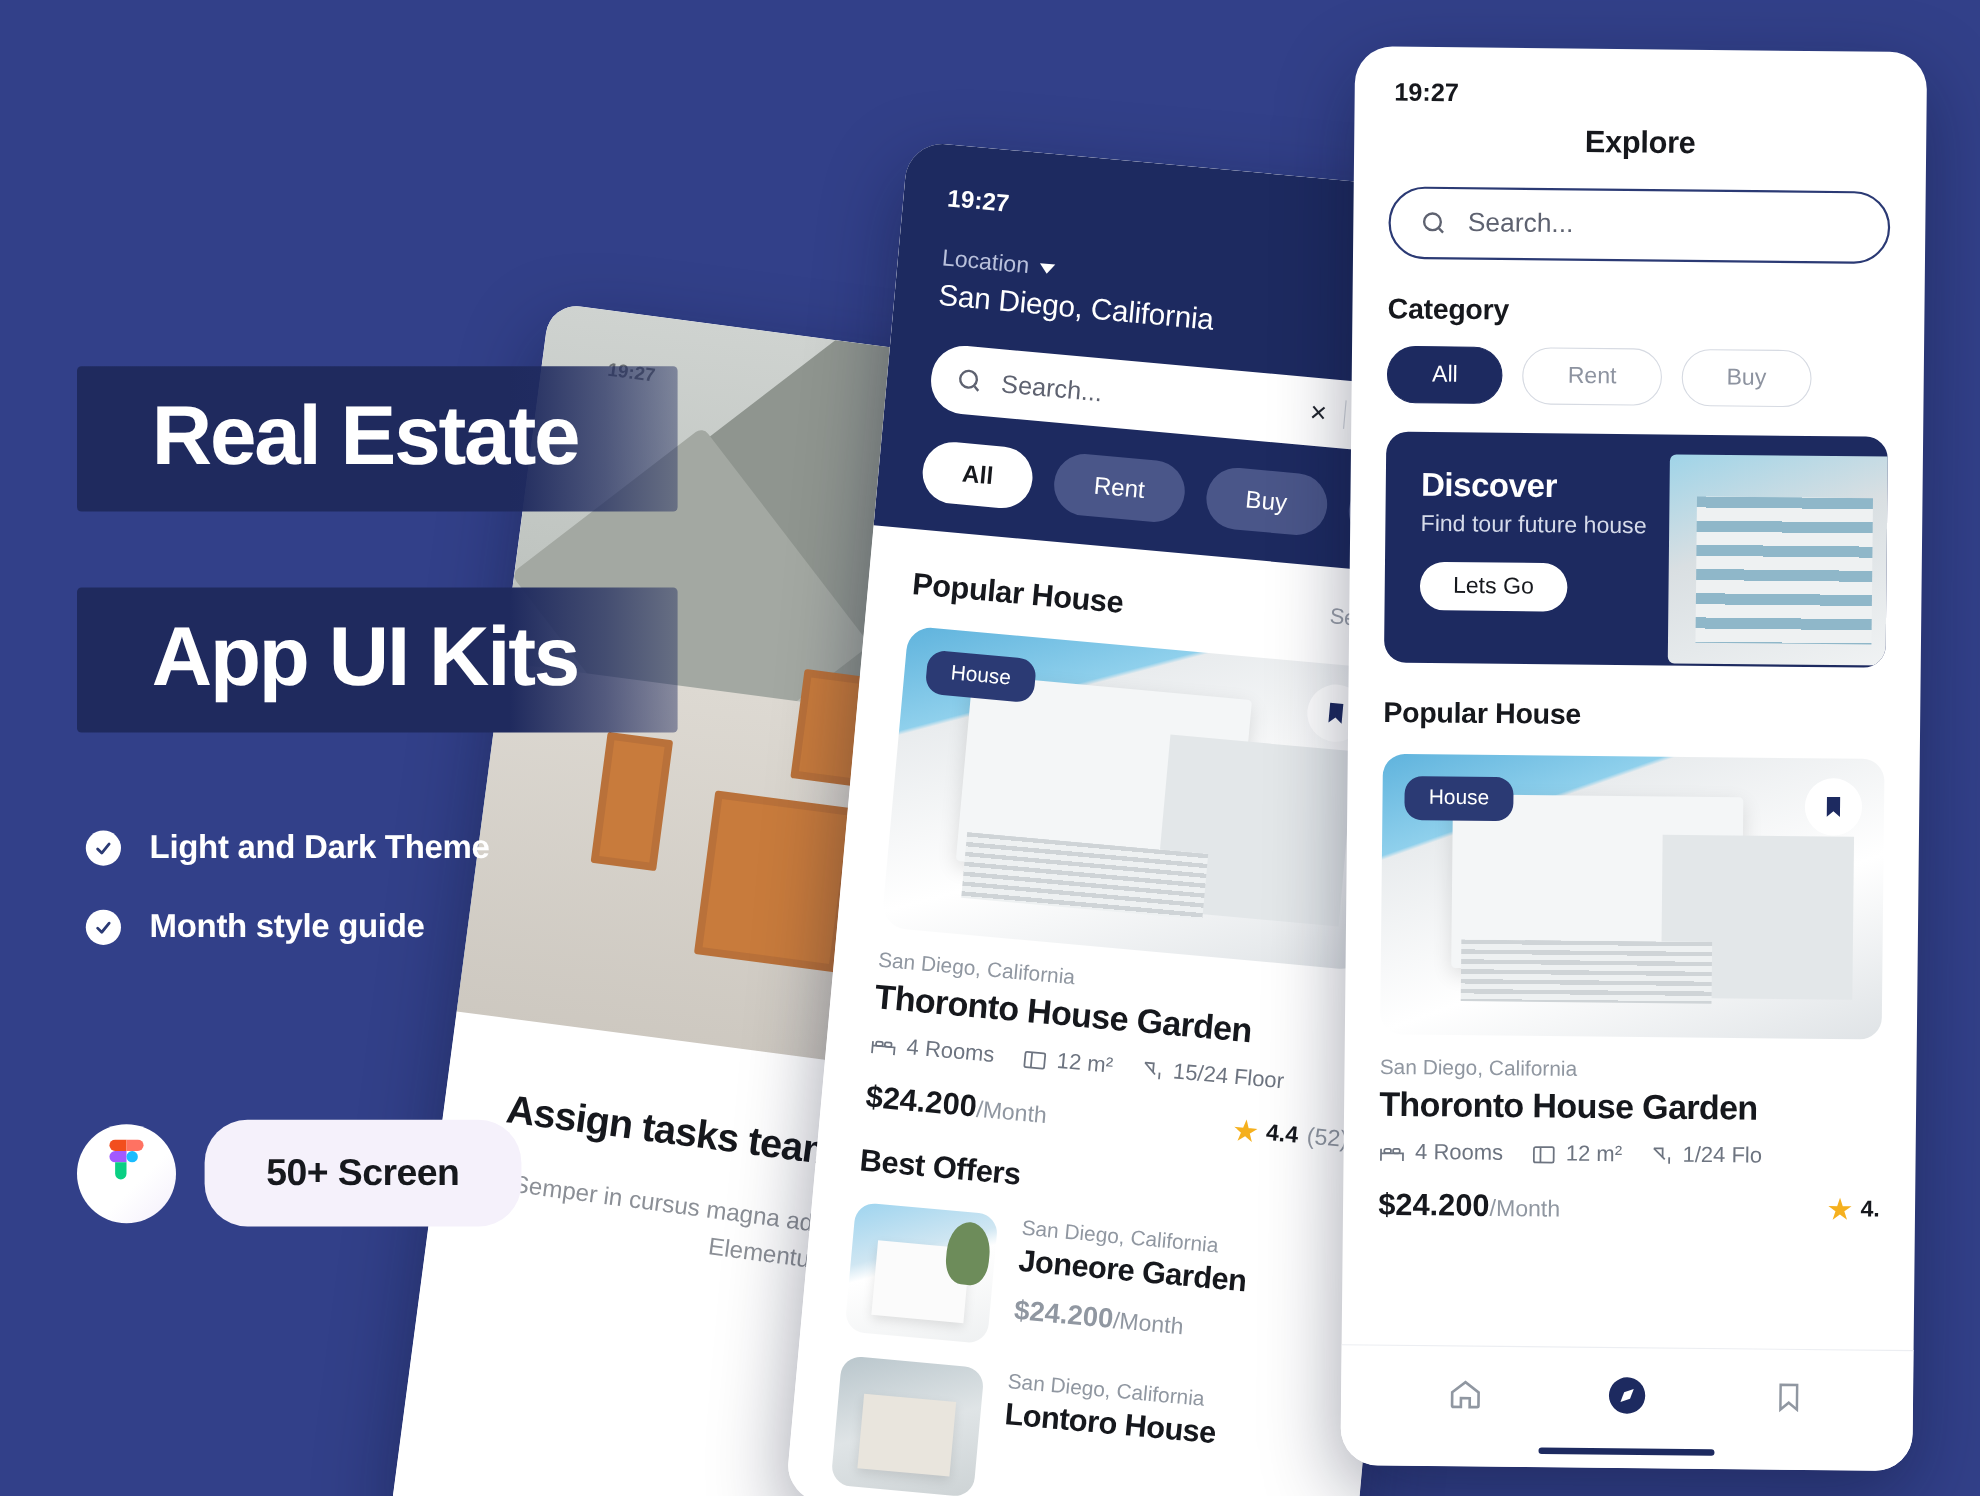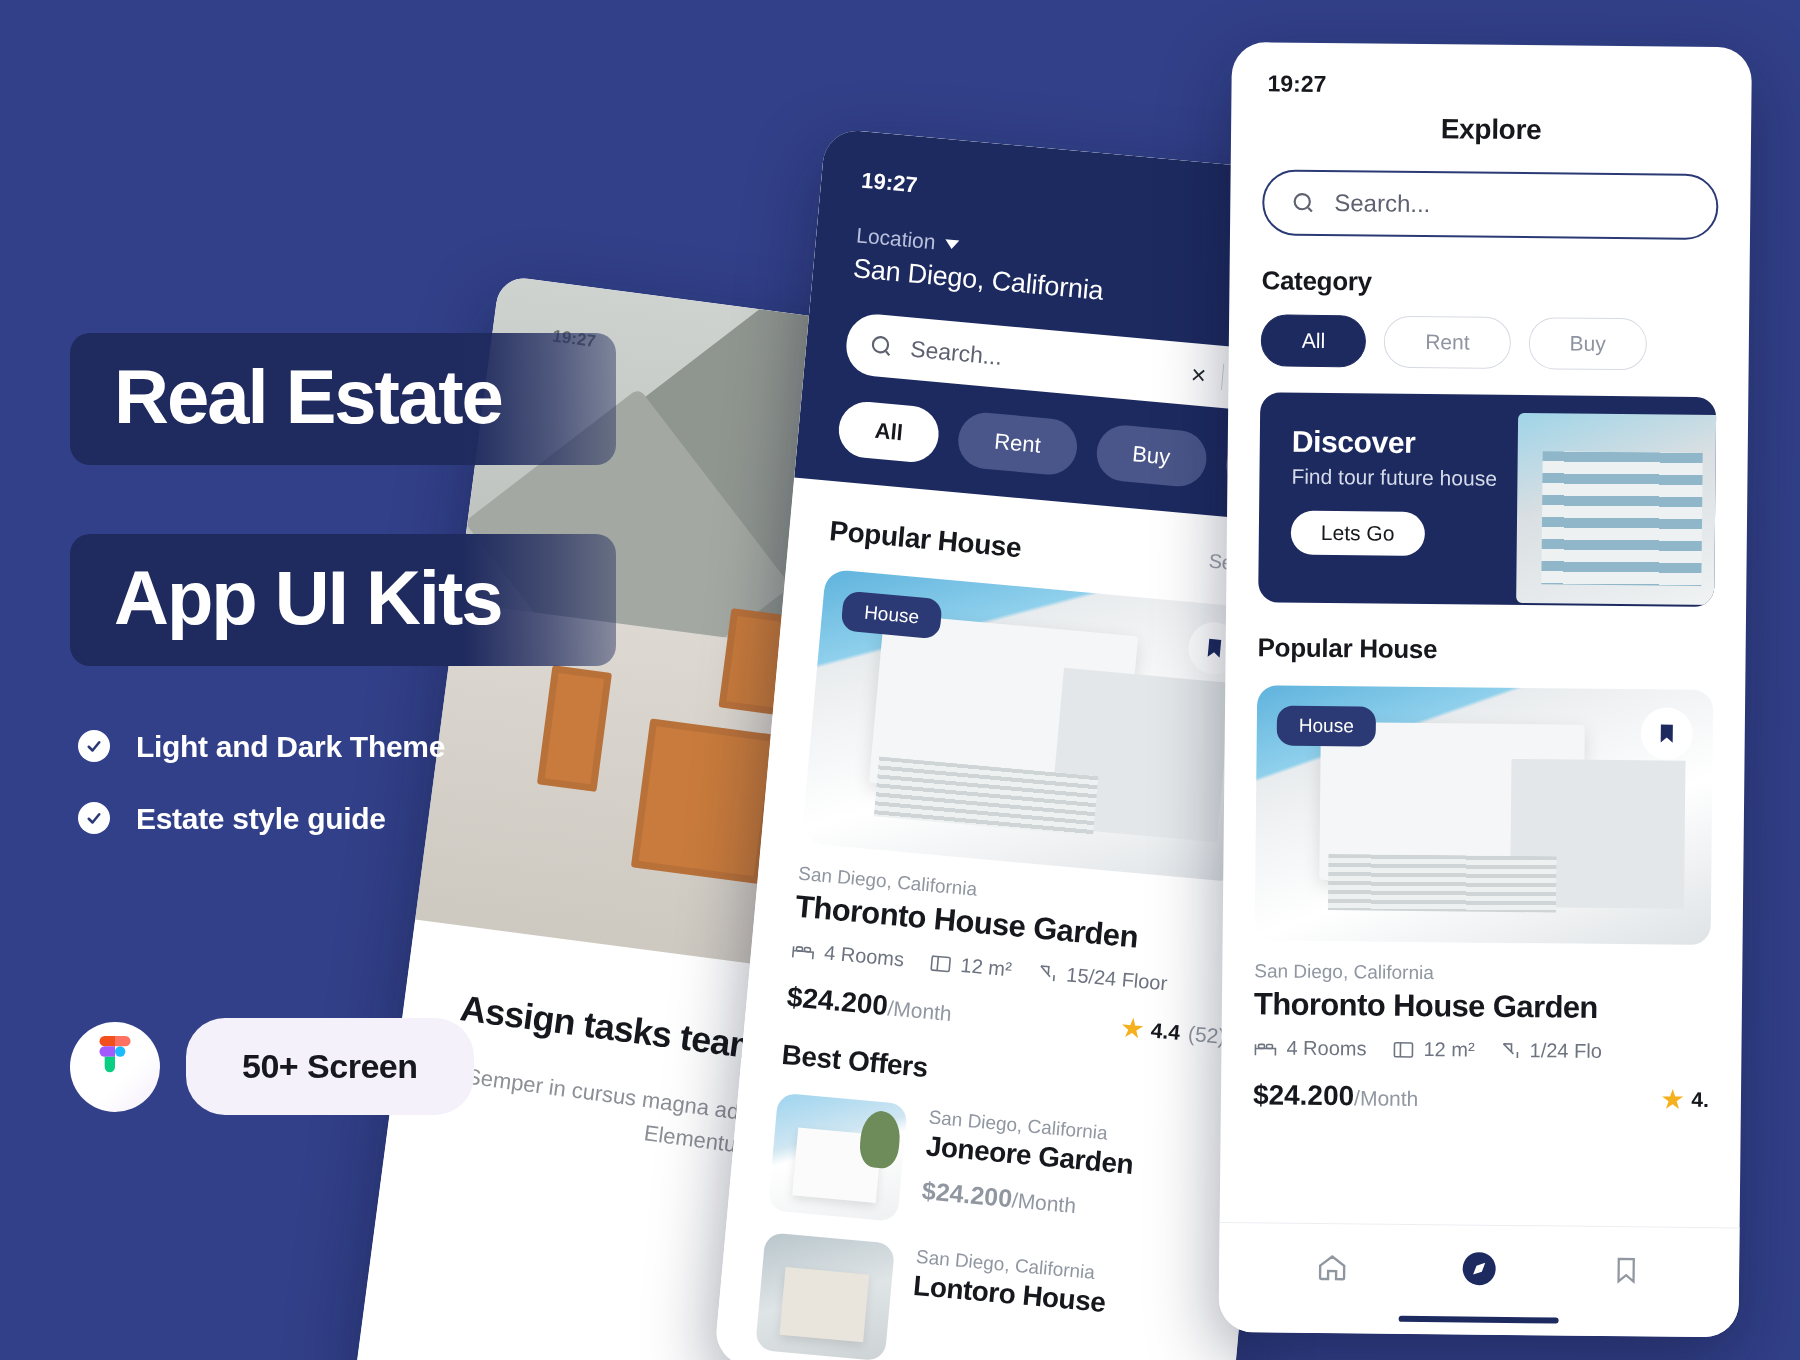--- a/index.html
+++ b/index.html
@@ -13,33 +13,33 @@
 
   
   .brand {
     position:absolute; left:96px; top:70px;
     font-size:58px; font-weight:bold; color:#ffffff;
     letter-spacing:-1px;
   }
   .headline-block {
     position:absolute;
     background:linear-gradient(90deg, #1f2a5e 0%, #1f2a5e 72%, rgba(31,42,94,0.72) 88%, rgba(31,42,94,0.45) 100%);
-    border-radius:20px;
-    padding:26px 44px 30px 44px;
+    border-radius:4px;
+    padding:26px 44px 30px 68px;
     color:#fff;
   }
   .headline-block .htext {
     font-size:76px; font-weight:bold; line-height:1.0;
     letter-spacing:-2px; white-space:nowrap;
   }
   #hb1 { left:70px; top:333px; width:546px; }
   #hb2 { left:70px; top:534px; width:546px; }
 
   .features { position:absolute; left:78px; top:730px; }
-  .feature-row { display:flex; align-items:flex-start; margin-bottom:38px; }
+  .feature-row { display:flex; align-items:center; margin-bottom:38px;margin-top:24px; }
   .check {
     width:32px; height:32px; border-radius:50%;
     background:#fff; display:flex; align-items:center; justify-content:center;
     flex:none;
   }
   .check svg { width:18px; height:18px; }
   .feature-label {
     margin-left:26px; color:#fff; font-size:30px; font-weight:bold;
     letter-spacing:-0.3px; white-space:nowrap;
   }
@@ -479,21 +479,21 @@
           </svg>
       </span>
       <span class="feature-label">Light and Dark Theme</span>
     </div>
     <div class="feature-row">
       <span class="check">
         <svg viewBox="0 0 24 24" fill="none" stroke="#2b3a74" stroke-width="3.4" stroke-linecap="round" stroke-linejoin="round">
             <path d="M5 13l5 5L19 7"></path>
           </svg>
       </span>
-      <span class="feature-label">Estate style guide</span>
+      <span class="feature-label">Month style guide</span>
     </div>
   </div>
 
   <div class="cta-row">
     <div class="figma-badge">
       <svg width="42" height="62" viewBox="0 0 38 57">
         <path d="M9.5 0h9.5v9.5H9.5a4.75 4.75 0 1 1 0-9.5z" fill="#f24e1e"></path>
         <path d="M19 0h9.5a4.75 4.75 0 1 1 0 9.5H19z" fill="#ff7262"></path>
         <path d="M9.5 9.5H19V19H9.5a4.75 4.75 0 1 1 0-9.5z" fill="#a259ff"></path>
         <circle cx="23.75" cy="14.25" r="4.75" fill="#1abcfe"></circle>

